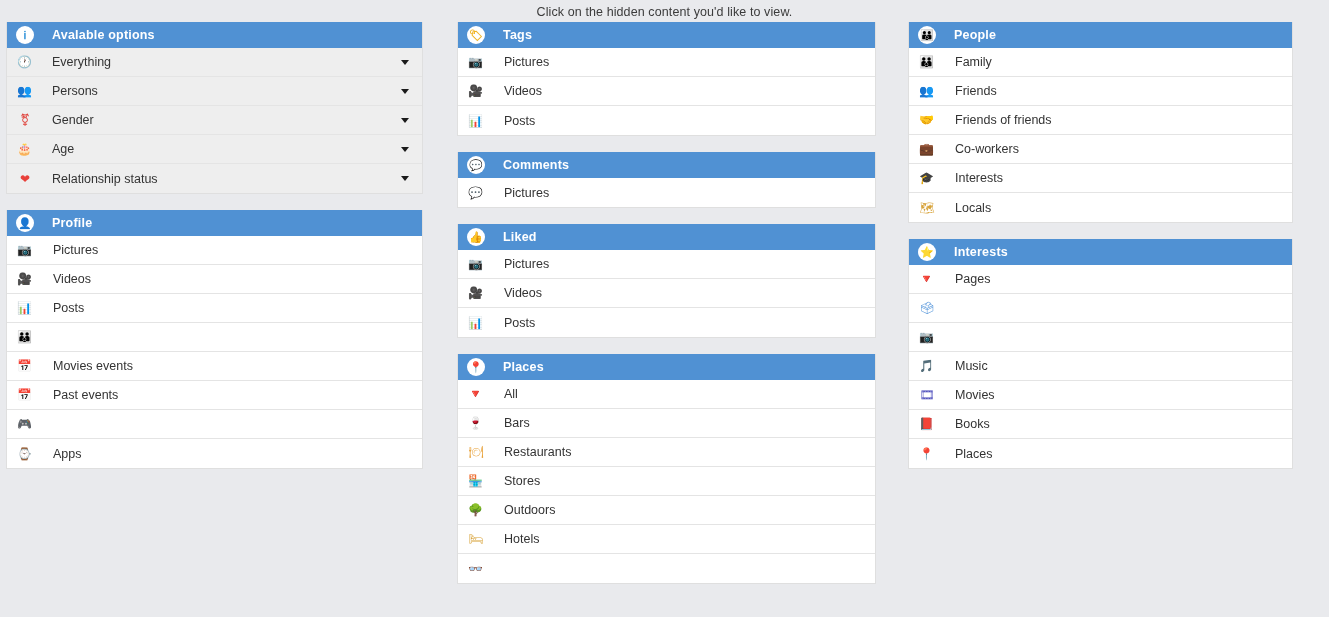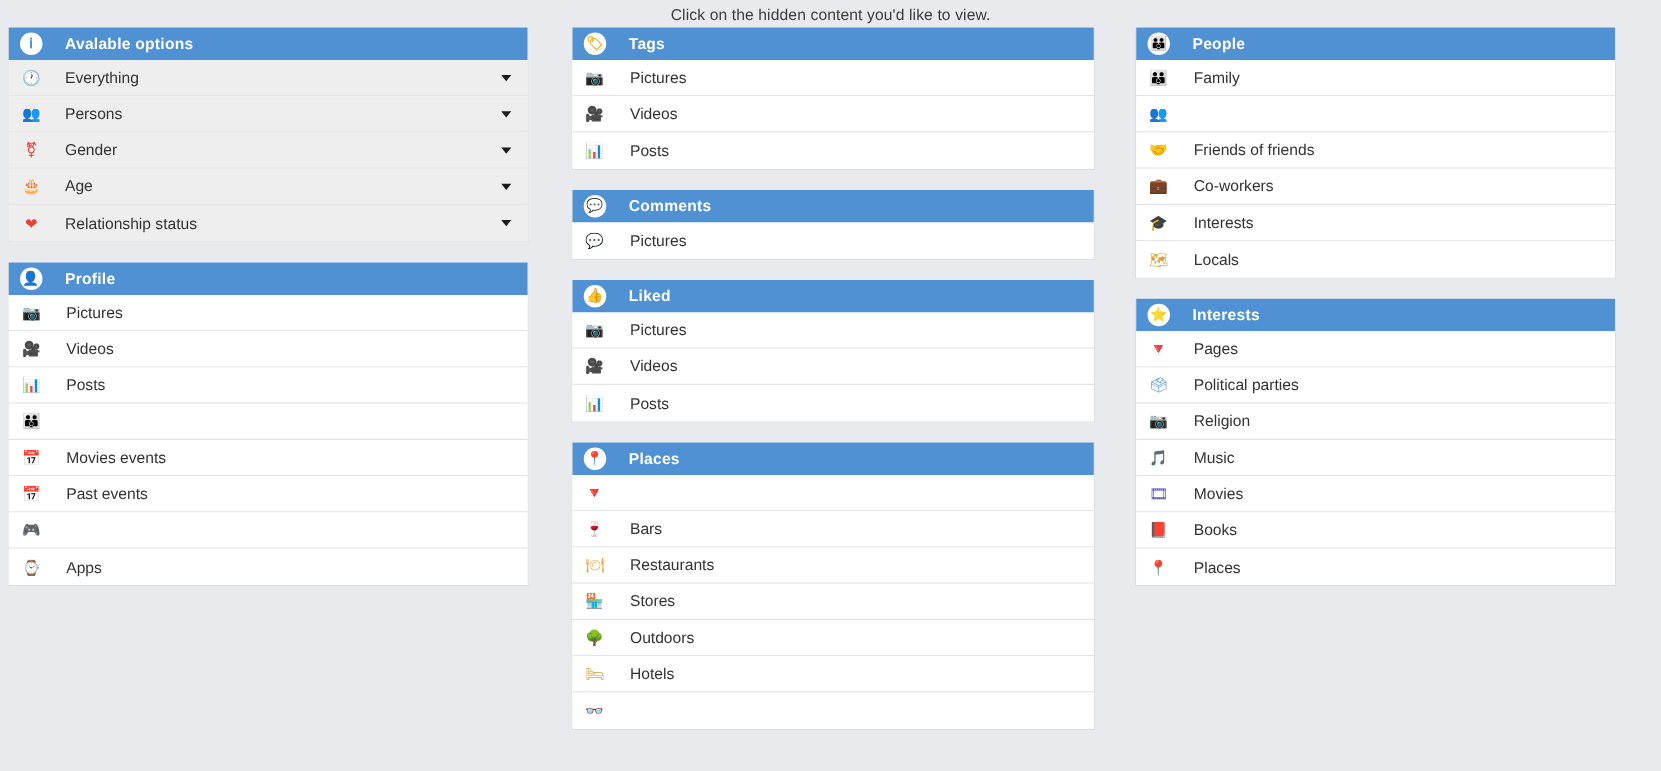--- a/index.html
+++ b/index.html
@@ -233,20 +233,21 @@
           <span class="rlabel">Posts</span>
         </div>
       </div>
       <div class="panel sub">
         <div class="panel-header" style="background: rgb(80, 145, 211);">
           <span class="hicon" style="color: rgb(232, 66, 44);">📍</span>
           <span class="htitle">Places</span>
         </div>
         <div class="row">
           <span class="ricon" style="color: rgb(240, 138, 29);">🔻</span>
+          <span class="rlabel">All</span>
         </div>
         <div class="row">
           <span class="ricon" style="color: rgb(156, 43, 58);">🍷</span>
           <span class="rlabel">Bars</span>
         </div>
         <div class="row">
           <span class="ricon" style="color: rgb(232, 163, 61);">🍽</span>
           <span class="rlabel">Restaurants</span>
         </div>
         <div class="row">
@@ -271,20 +272,21 @@
         <div class="panel-header" style="background: rgb(80, 145, 211);">
           <span class="hicon" style="color: rgb(106, 168, 79);">👪</span>
           <span class="htitle">People</span>
         </div>
         <div class="row">
           <span class="ricon" style="color: rgb(47, 143, 143);">👪</span>
           <span class="rlabel">Family</span>
         </div>
         <div class="row">
           <span class="ricon" style="color: rgb(232, 128, 58);">👥</span>
+          <span class="rlabel">Friends</span>
         </div>
         <div class="row">
           <span class="ricon" style="color: rgb(74, 156, 156);">🤝</span>
           <span class="rlabel">Friends of friends</span>
         </div>
         <div class="row">
           <span class="ricon" style="color: rgb(232, 84, 44);">💼</span>
           <span class="rlabel">Co-workers</span>
         </div>
         <div class="row">
@@ -300,25 +302,23 @@
         <div class="panel-header" style="background: rgb(80, 145, 211);">
           <span class="hicon" style="color: rgb(240, 179, 35);">⭐</span>
           <span class="htitle">Interests</span>
         </div>
         <div class="row">
           <span class="ricon" style="color: rgb(240, 138, 29);">🔻</span>
           <span class="rlabel">Pages</span>
         </div>
         <div class="row">
           <span class="ricon" style="color: rgb(74, 143, 216);">🗳</span>
-          <span class="rlabel">Political parties</span>
         </div>
         <div class="row">
           <span class="ricon" style="color: rgb(27, 160, 226);">📷</span>
-          <span class="rlabel">Religion</span>
         </div>
         <div class="row">
           <span class="ricon" style="color: rgb(224, 51, 107);">🎵</span>
           <span class="rlabel">Music</span>
         </div>
         <div class="row">
           <span class="ricon" style="color: rgb(58, 58, 181);">🎞</span>
           <span class="rlabel">Movies</span>
         </div>
         <div class="row">

